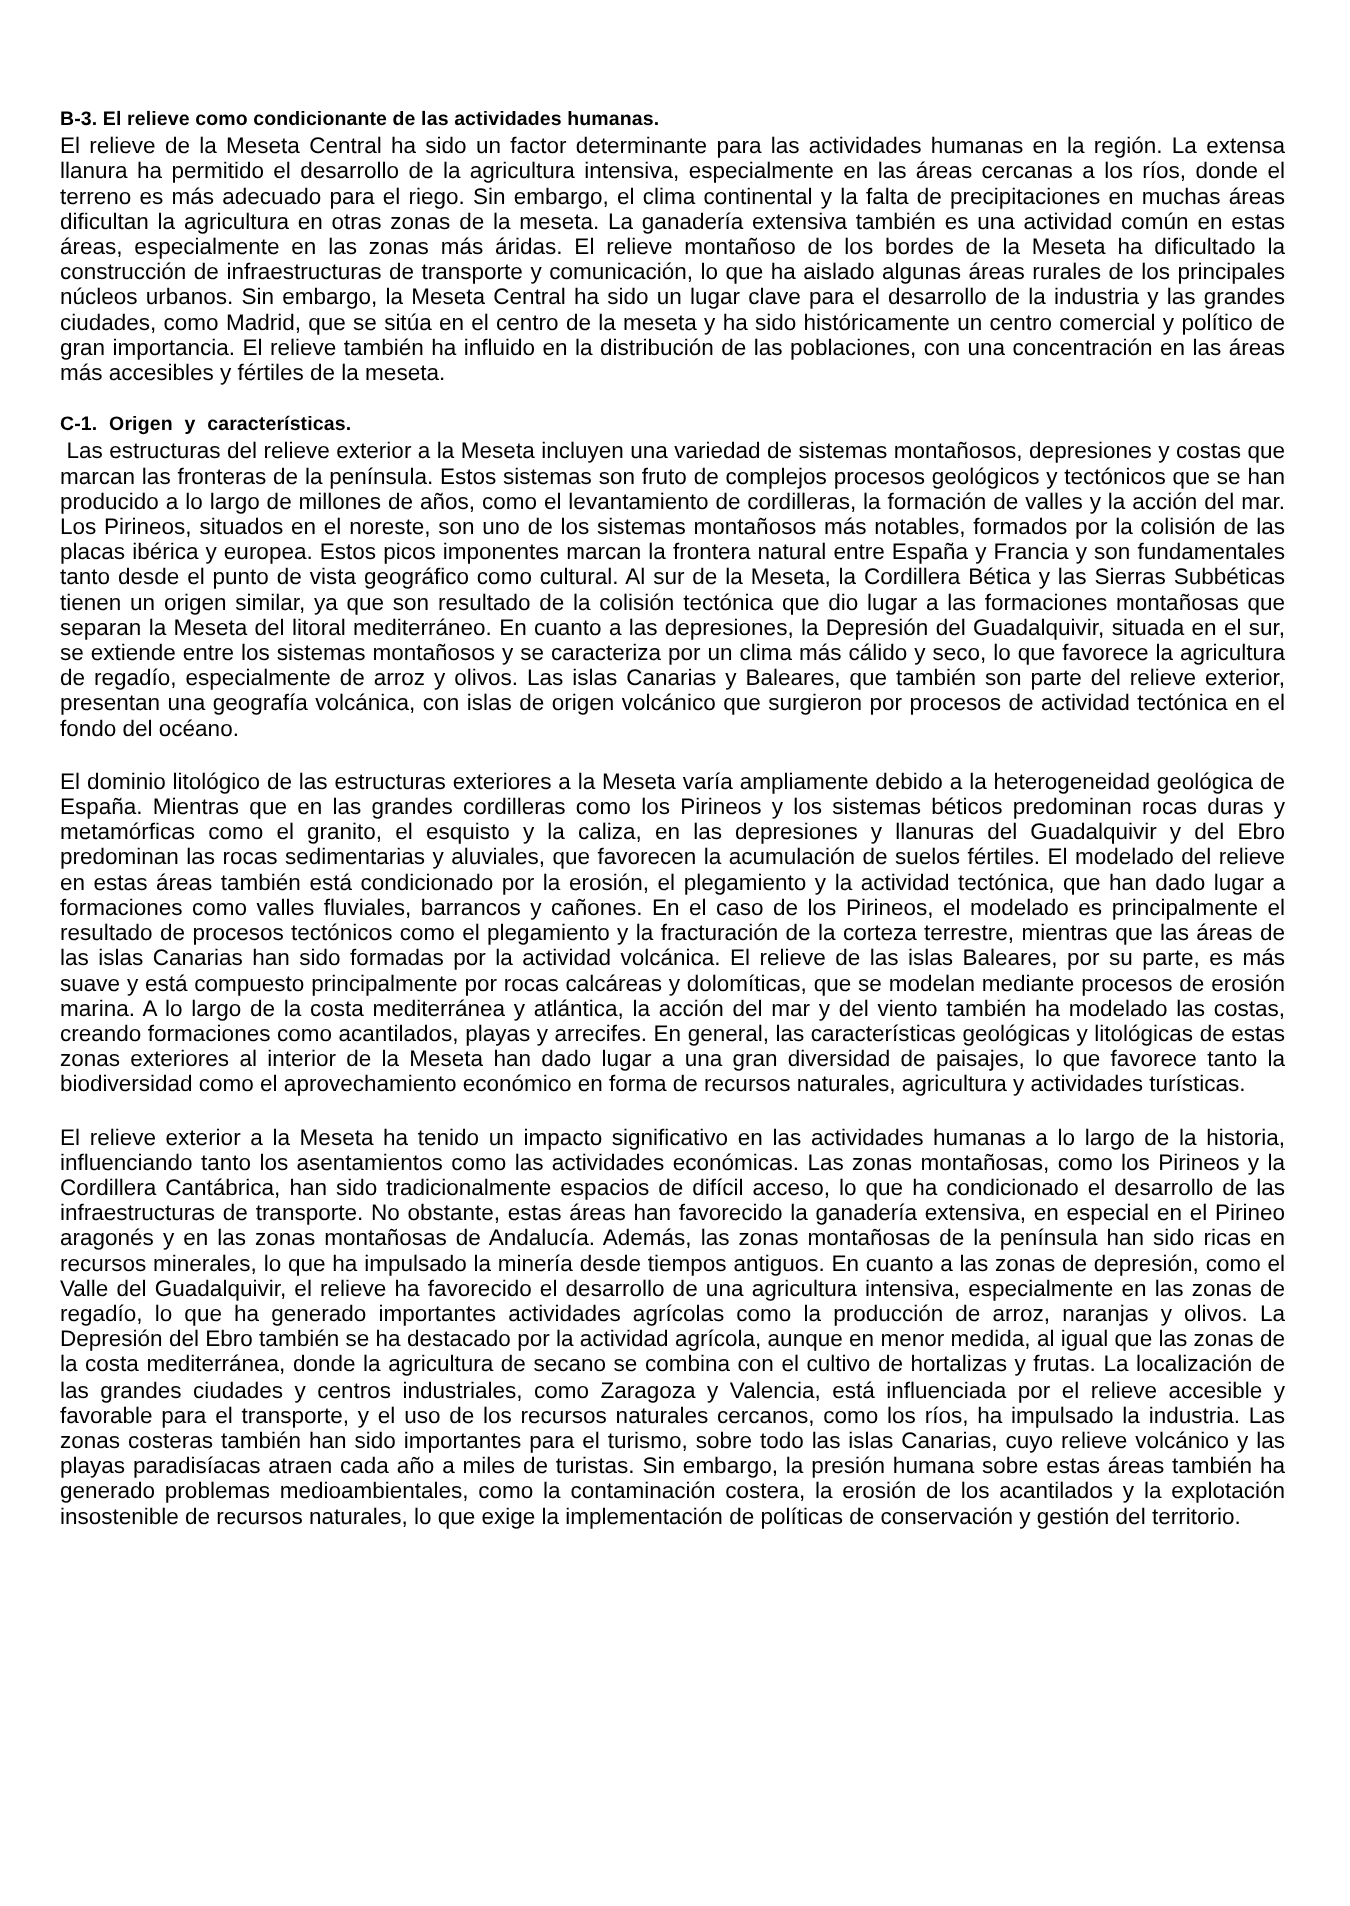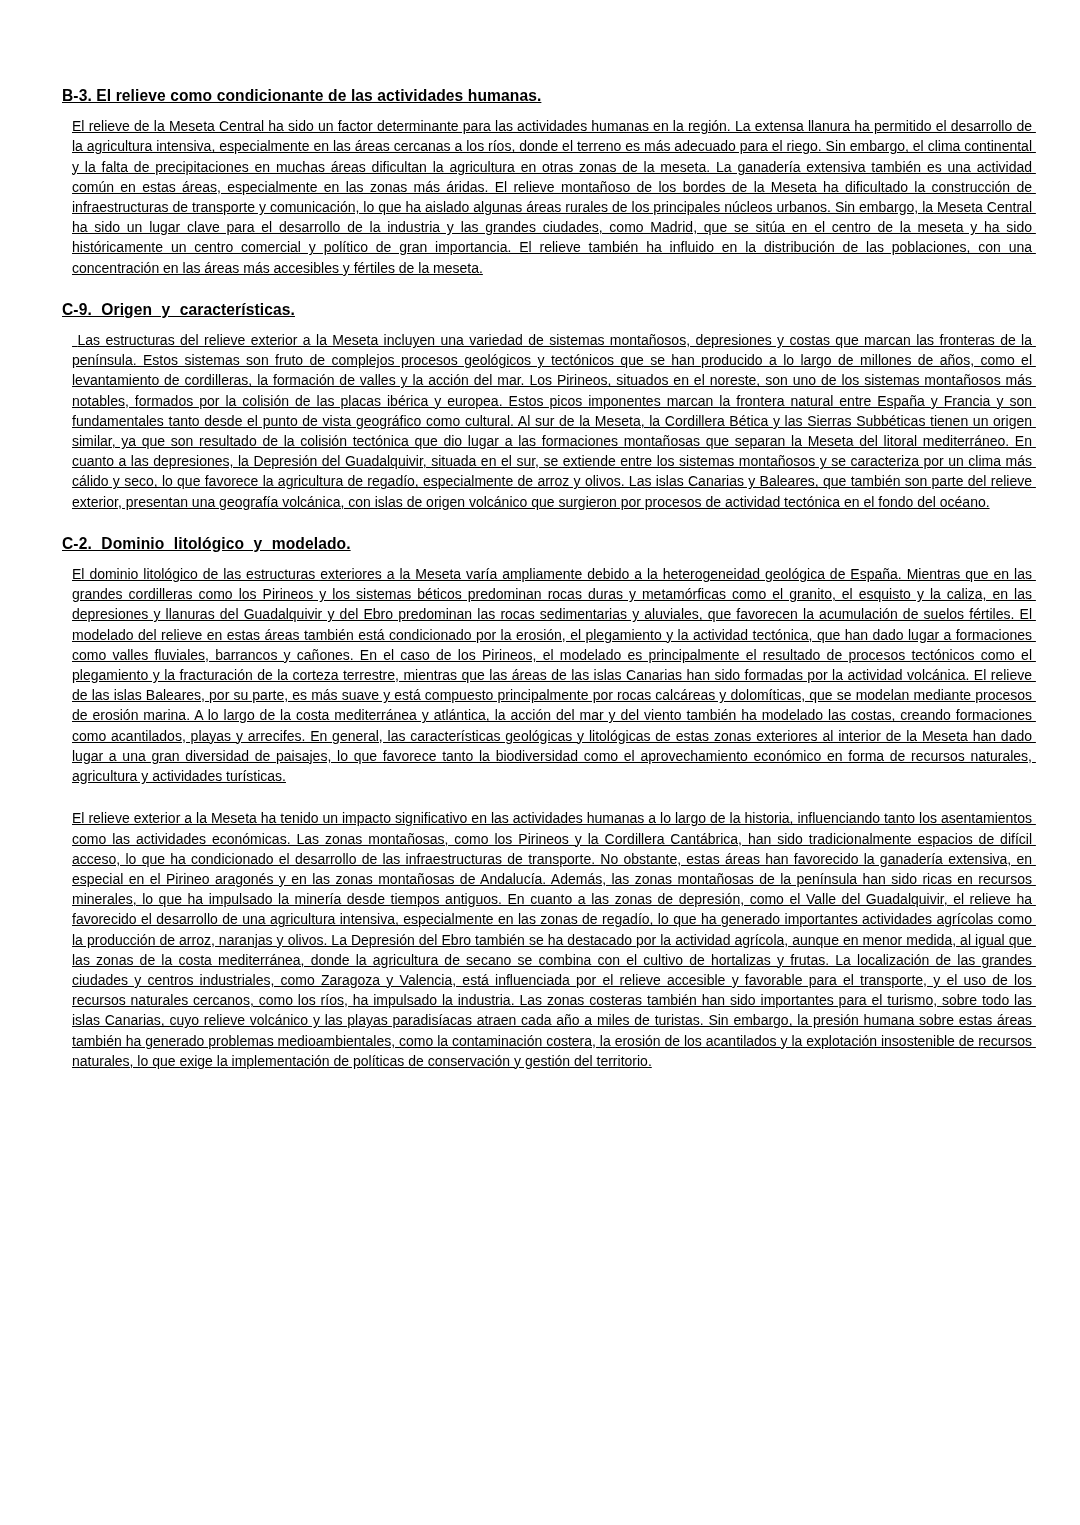--- a/index.html
+++ b/index.html
@@ -19,24 +19,23 @@
     position: relative;
     width: 1080px;
     height: 1525px;
     background: #ffffff;
     overflow: hidden;
     box-sizing: border-box;
   }
 
   .content {
     position: absolute;
-    left: 62px;
+    left: 48px;
     top: 86px;
     width: 980px;
-    text-decoration: underline;
   }
 
   .section {
     margin: 0 0 22px 0;
   }
 
   .section:last-child {
     margin-bottom: 0;
   }
 
@@ -49,47 +48,46 @@
     letter-spacing: 0.1px;
     white-space: pre-wrap;
   }
 
   
   .heading.wide-words {
     word-spacing: 5px;
   }
 
   .body-text {
-    font-size: 14px;
+    font-size: 18px;
     line-height: 20.2px;
     text-align: justify;
     text-justify: inter-word;
-    margin: 10px;
+    margin: 0;
     white-space: pre-wrap;
     hyphens: none;
   }
 </style>
 </head>
 <body>
 
 <div class="page">
   <div class="content">
 
     <section class="section">
       <h2 class="heading">B-3. El relieve como condicionante de las actividades humanas.</h2>
       <p class="body-text">El relieve de la Meseta Central ha sido un factor determinante para las actividades humanas en la región. La extensa llanura ha permitido el desarrollo de la agricultura intensiva, especialmente en las áreas cercanas a los ríos, donde el terreno es más adecuado para el riego. Sin embargo, el clima continental y la falta de precipitaciones en muchas áreas dificultan la agricultura en otras zonas de la meseta. La ganadería extensiva también es una actividad común en estas áreas, especialmente en las zonas más áridas. El relieve montañoso de los bordes de la Meseta ha dificultado la construcción de infraestructuras de transporte y comunicación, lo que ha aislado algunas áreas rurales de los principales núcleos urbanos. Sin embargo, la Meseta Central ha sido un lugar clave para el desarrollo de la industria y las grandes ciudades, como Madrid, que se sitúa en el centro de la meseta y ha sido históricamente un centro comercial y político de gran importancia. El relieve también ha influido en la distribución de las poblaciones, con una concentración en las áreas más accesibles y fértiles de la meseta.</p>
     </section>
 
     <section class="section">
-      <h2 class="heading wide-words">C-9. Origen y características.</h2>
+      <h2 class="heading wide-words">C-1. Origen y características.</h2>
       <p class="body-text"> Las estructuras del relieve exterior a la Meseta incluyen una variedad de sistemas montañosos, depresiones y costas que marcan las fronteras de la península. Estos sistemas son fruto de complejos procesos geológicos y tectónicos que se han producido a lo largo de millones de años, como el levantamiento de cordilleras, la formación de valles y la acción del mar. Los Pirineos, situados en el noreste, son uno de los sistemas montañosos más notables, formados por la colisión de las placas ibérica y europea. Estos picos imponentes marcan la frontera natural entre España y Francia y son fundamentales tanto desde el punto de vista geográfico como cultural. Al sur de la Meseta, la Cordillera Bética y las Sierras Subbéticas tienen un origen similar, ya que son resultado de la colisión tectónica que dio lugar a las formaciones montañosas que separan la Meseta del litoral mediterráneo. En cuanto a las depresiones, la Depresión del Guadalquivir, situada en el sur, se extiende entre los sistemas montañosos y se caracteriza por un clima más cálido y seco, lo que favorece la agricultura de regadío, especialmente de arroz y olivos. Las islas Canarias y Baleares, que también son parte del relieve exterior, presentan una geografía volcánica, con islas de origen volcánico que surgieron por procesos de actividad tectónica en el fondo del océano.</p>
     </section>
 
     <section class="section">
-      <h2 class="heading wide-words">C-2. Dominio litológico y modelado.</h2>
       <p class="body-text">El dominio litológico de las estructuras exteriores a la Meseta varía ampliamente debido a la heterogeneidad geológica de España. Mientras que en las grandes cordilleras como los Pirineos y los sistemas béticos predominan rocas duras y metamórficas como el granito, el esquisto y la caliza, en las depresiones y llanuras del Guadalquivir y del Ebro predominan las rocas sedimentarias y aluviales, que favorecen la acumulación de suelos fértiles. El modelado del relieve en estas áreas también está condicionado por la erosión, el plegamiento y la actividad tectónica, que han dado lugar a formaciones como valles fluviales, barrancos y cañones. En el caso de los Pirineos, el modelado es principalmente el resultado de procesos tectónicos como el plegamiento y la fracturación de la corteza terrestre, mientras que las áreas de las islas Canarias han sido formadas por la actividad volcánica. El relieve de las islas Baleares, por su parte, es más suave y está compuesto principalmente por rocas calcáreas y dolomíticas, que se modelan mediante procesos de erosión marina. A lo largo de la costa mediterránea y atlántica, la acción del mar y del viento también ha modelado las costas, creando formaciones como acantilados, playas y arrecifes. En general, las características geológicas y litológicas de estas zonas exteriores al interior de la Meseta han dado lugar a una gran diversidad de paisajes, lo que favorece tanto la biodiversidad como el aprovechamiento económico en forma de recursos naturales, agricultura y actividades turísticas.</p>
     </section>
 
     <section class="section">
       <p class="body-text">El relieve exterior a la Meseta ha tenido un impacto significativo en las actividades humanas a lo largo de la historia, influenciando tanto los asentamientos como las actividades económicas. Las zonas montañosas, como los Pirineos y la Cordillera Cantábrica, han sido tradicionalmente espacios de difícil acceso, lo que ha condicionado el desarrollo de las infraestructuras de transporte. No obstante, estas áreas han favorecido la ganadería extensiva, en especial en el Pirineo aragonés y en las zonas montañosas de Andalucía. Además, las zonas montañosas de la península han sido ricas en recursos minerales, lo que ha impulsado la minería desde tiempos antiguos. En cuanto a las zonas de depresión, como el Valle del Guadalquivir, el relieve ha favorecido el desarrollo de una agricultura intensiva, especialmente en las zonas de regadío, lo que ha generado importantes actividades agrícolas como la producción de arroz, naranjas y olivos. La Depresión del Ebro también se ha destacado por la actividad agrícola, aunque en menor medida, al igual que las zonas de la costa mediterránea, donde la agricultura de secano se combina con el cultivo de hortalizas y frutas. La localización de las grandes ciudades y centros industriales, como Zaragoza y Valencia, está influenciada por el relieve accesible y favorable para el transporte, y el uso de los recursos naturales cercanos, como los ríos, ha impulsado la industria. Las zonas costeras también han sido importantes para el turismo, sobre todo las islas Canarias, cuyo relieve volcánico y las playas paradisíacas atraen cada año a miles de turistas. Sin embargo, la presión humana sobre estas áreas también ha generado problemas medioambientales, como la contaminación costera, la erosión de los acantilados y la explotación insostenible de recursos naturales, lo que exige la implementación de políticas de conservación y gestión del territorio.</p>
     </section>
 
   </div>
 </div>
 

